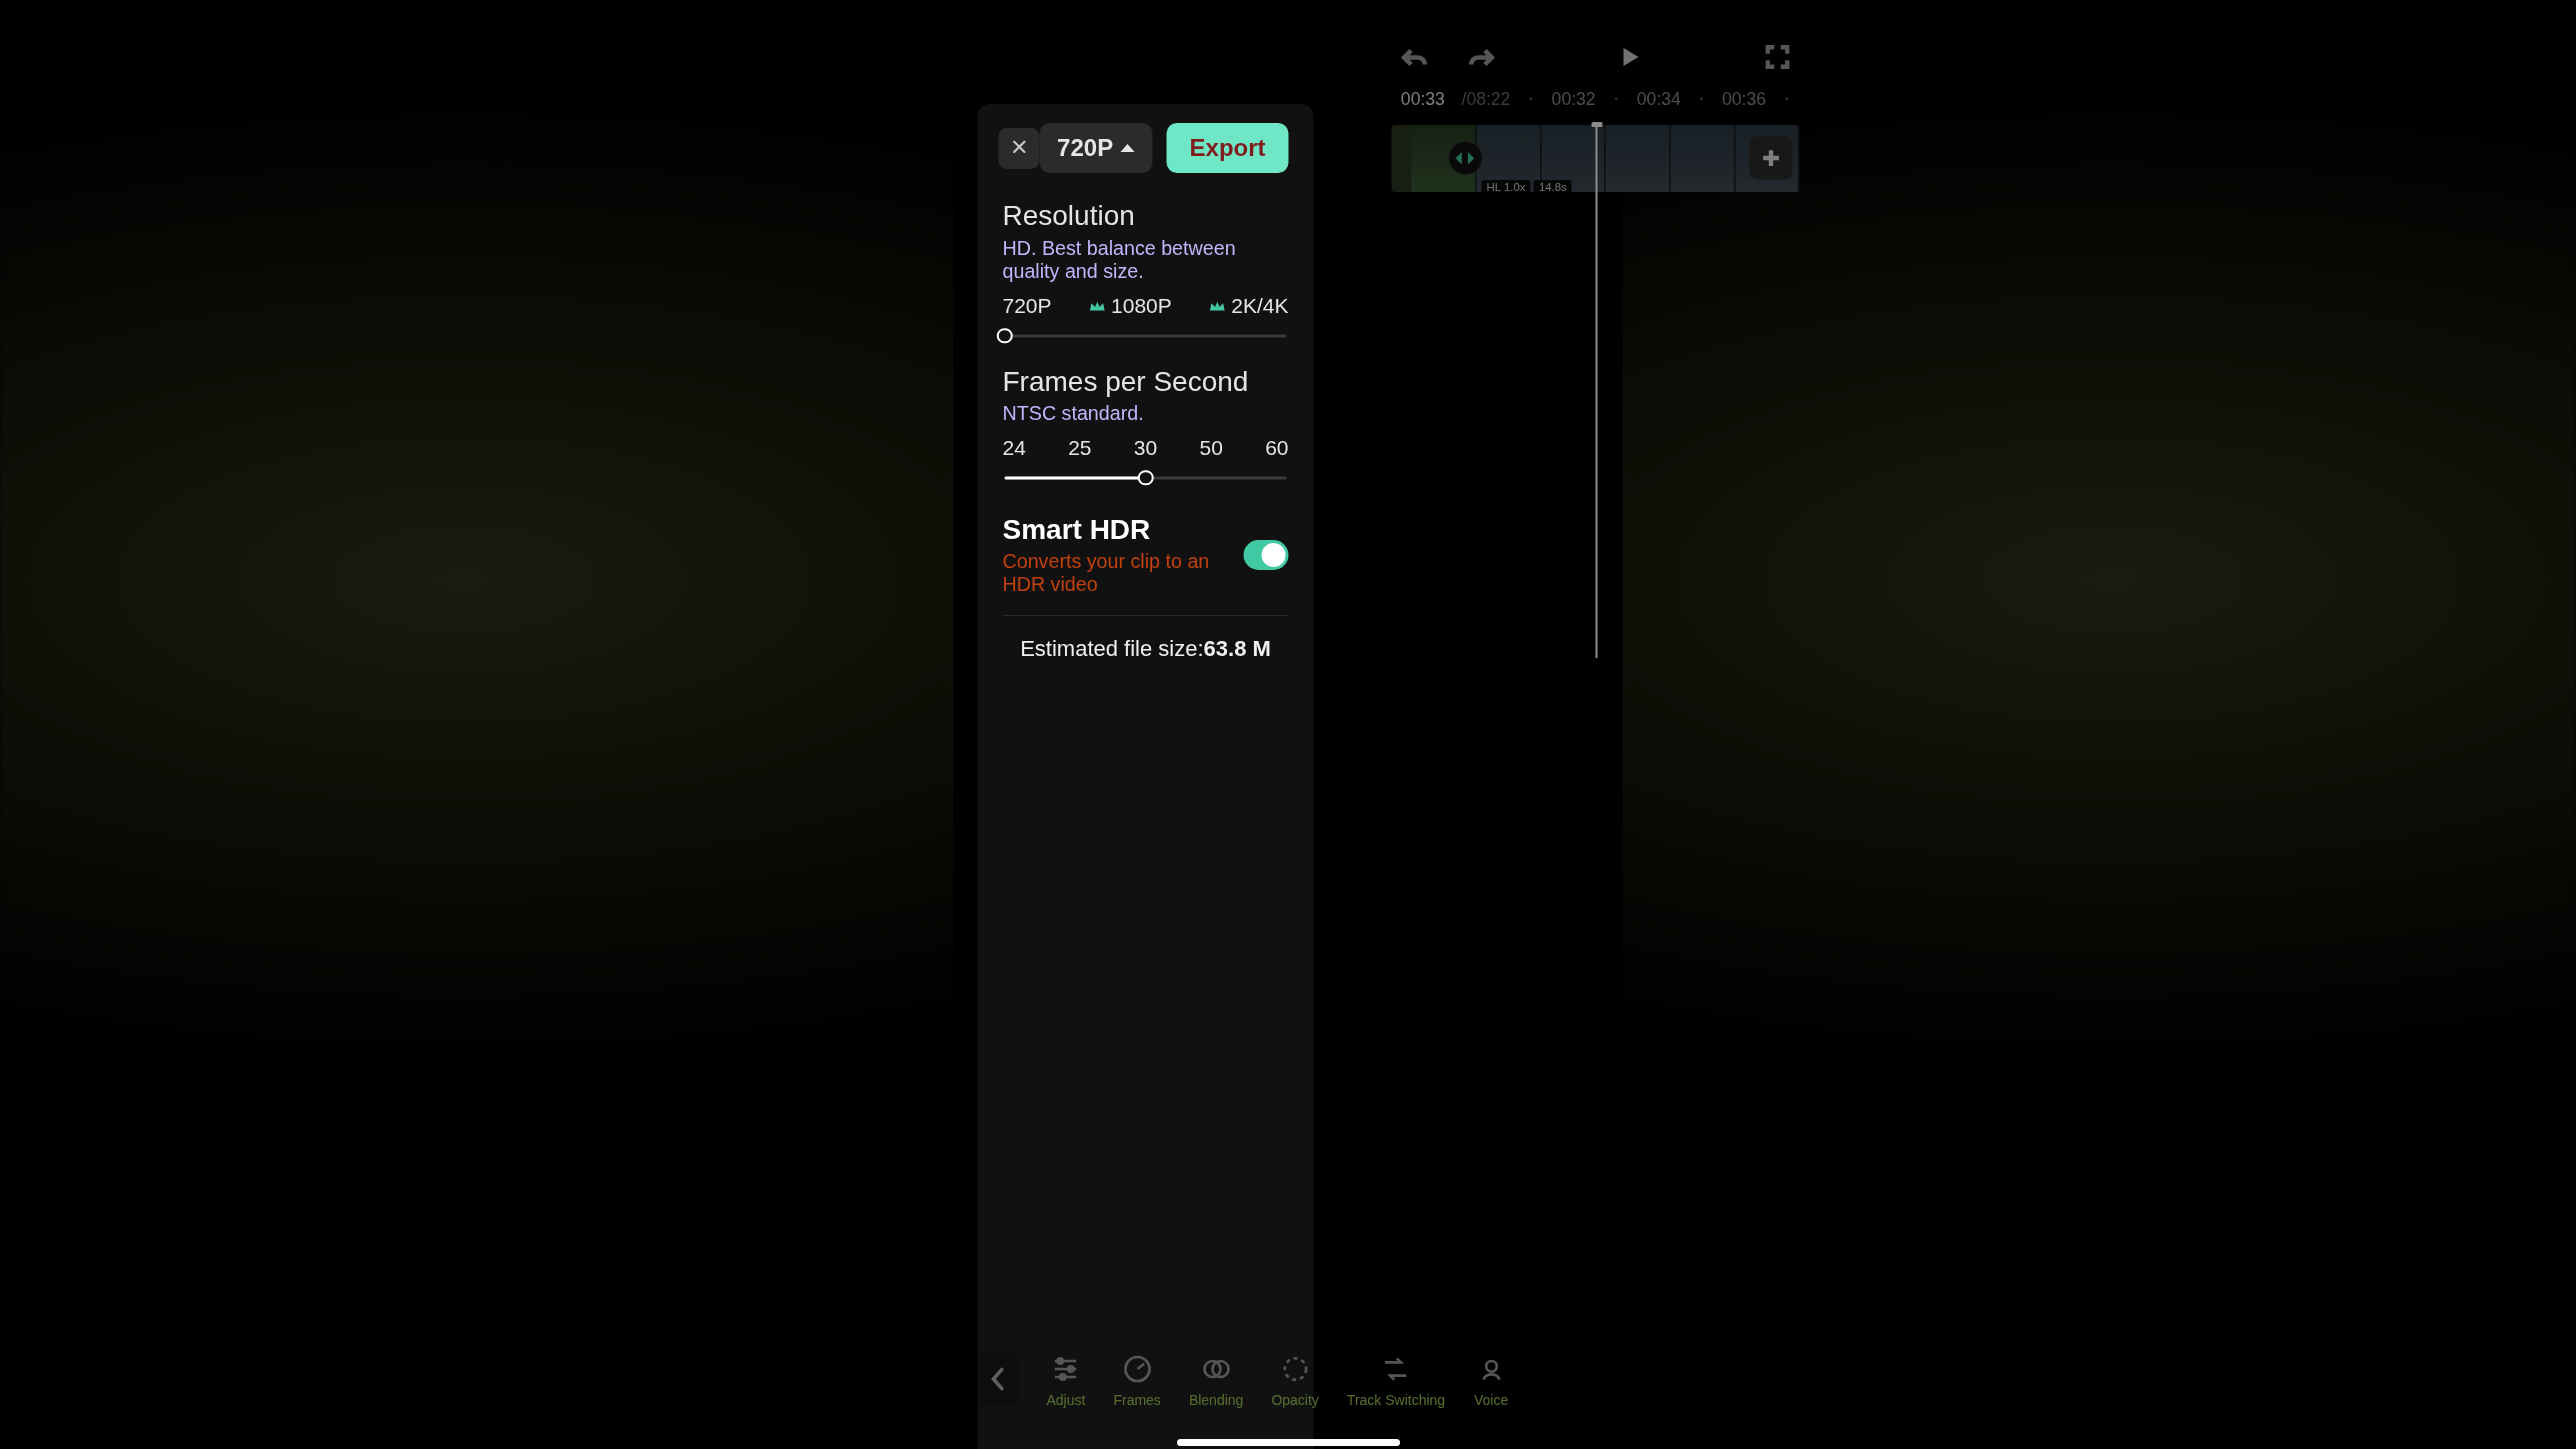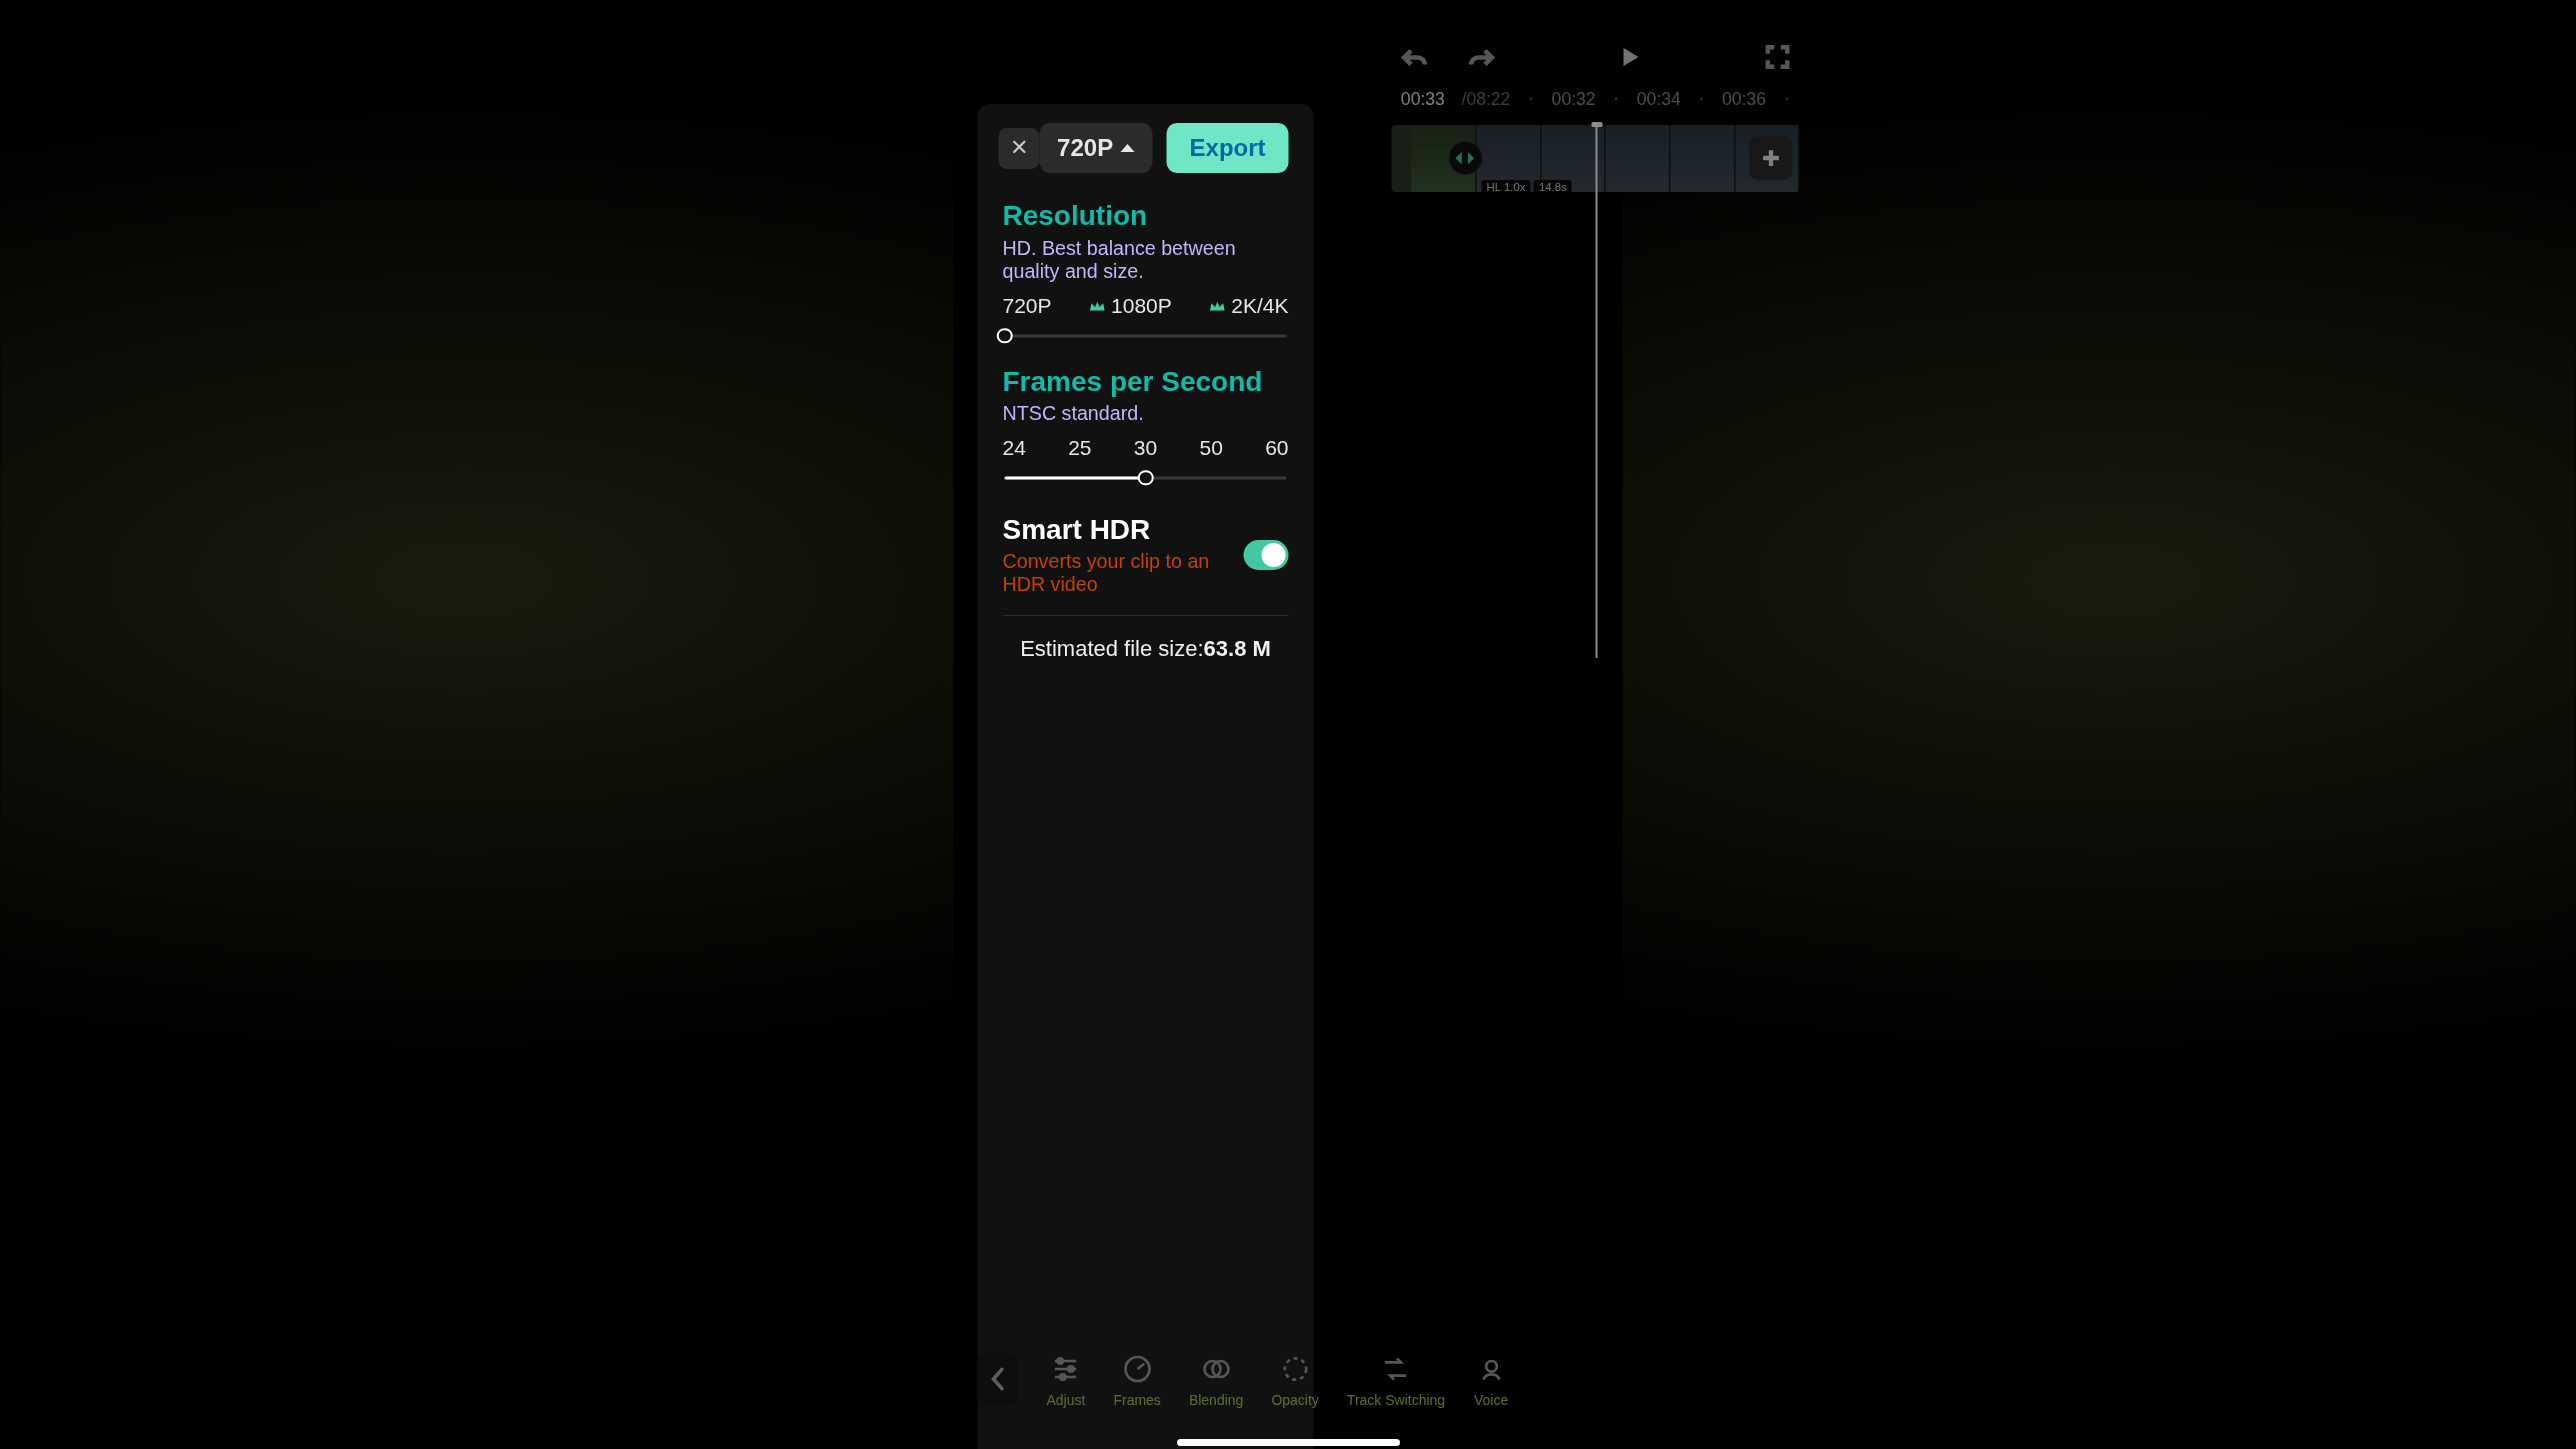--- a/index.html
+++ b/index.html
@@ -63,29 +63,29 @@
     border-radius: 10.4px;
     padding: 11.4px 17.6px;
     display: flex; align-items: center; gap: 7.3px;
     font-size: 24px; font-weight: 600; color: #e6e6e6;
     cursor: pointer;
   }
   .res-chip .caret { width: 0; height: 0; border-left: 7.3px solid transparent; border-right: 7.3px solid transparent; border-bottom: 8.3px solid #e6e6e6; }
 
   .export-btn {
     background: #6FE7C6;
-    color: #0369a1;
+    color: #7f1d1d;
     border-radius: 10.4px;
     padding: 11.4px 23px;
     font-size: 24px; font-weight: 600;
     cursor: pointer;
   }
 
   .section { padding: 8.3px 25px 12.4px 25px; }
-  .sec-title { font-size: 28px; font-weight: 700; color: #14b8a6; margin-bottom: 4.1px; }
+  .sec-title { font-size: 28px; font-weight: 400; color: #e5e5e5; margin-bottom: 4.1px; }
   .sec-sub   { font-size: 19.7px; color: #c4b5fd; margin-bottom: 9.3px; }
 
   .tick-row {
     display: flex; justify-content: space-between; align-items: center;
     font-size: 21px; color: #e6e6e6; margin-top: 11.4px;
     position: relative;
   }
   .tick { display: flex; align-items: center; gap: 5.2px; }
 
   .crown {

